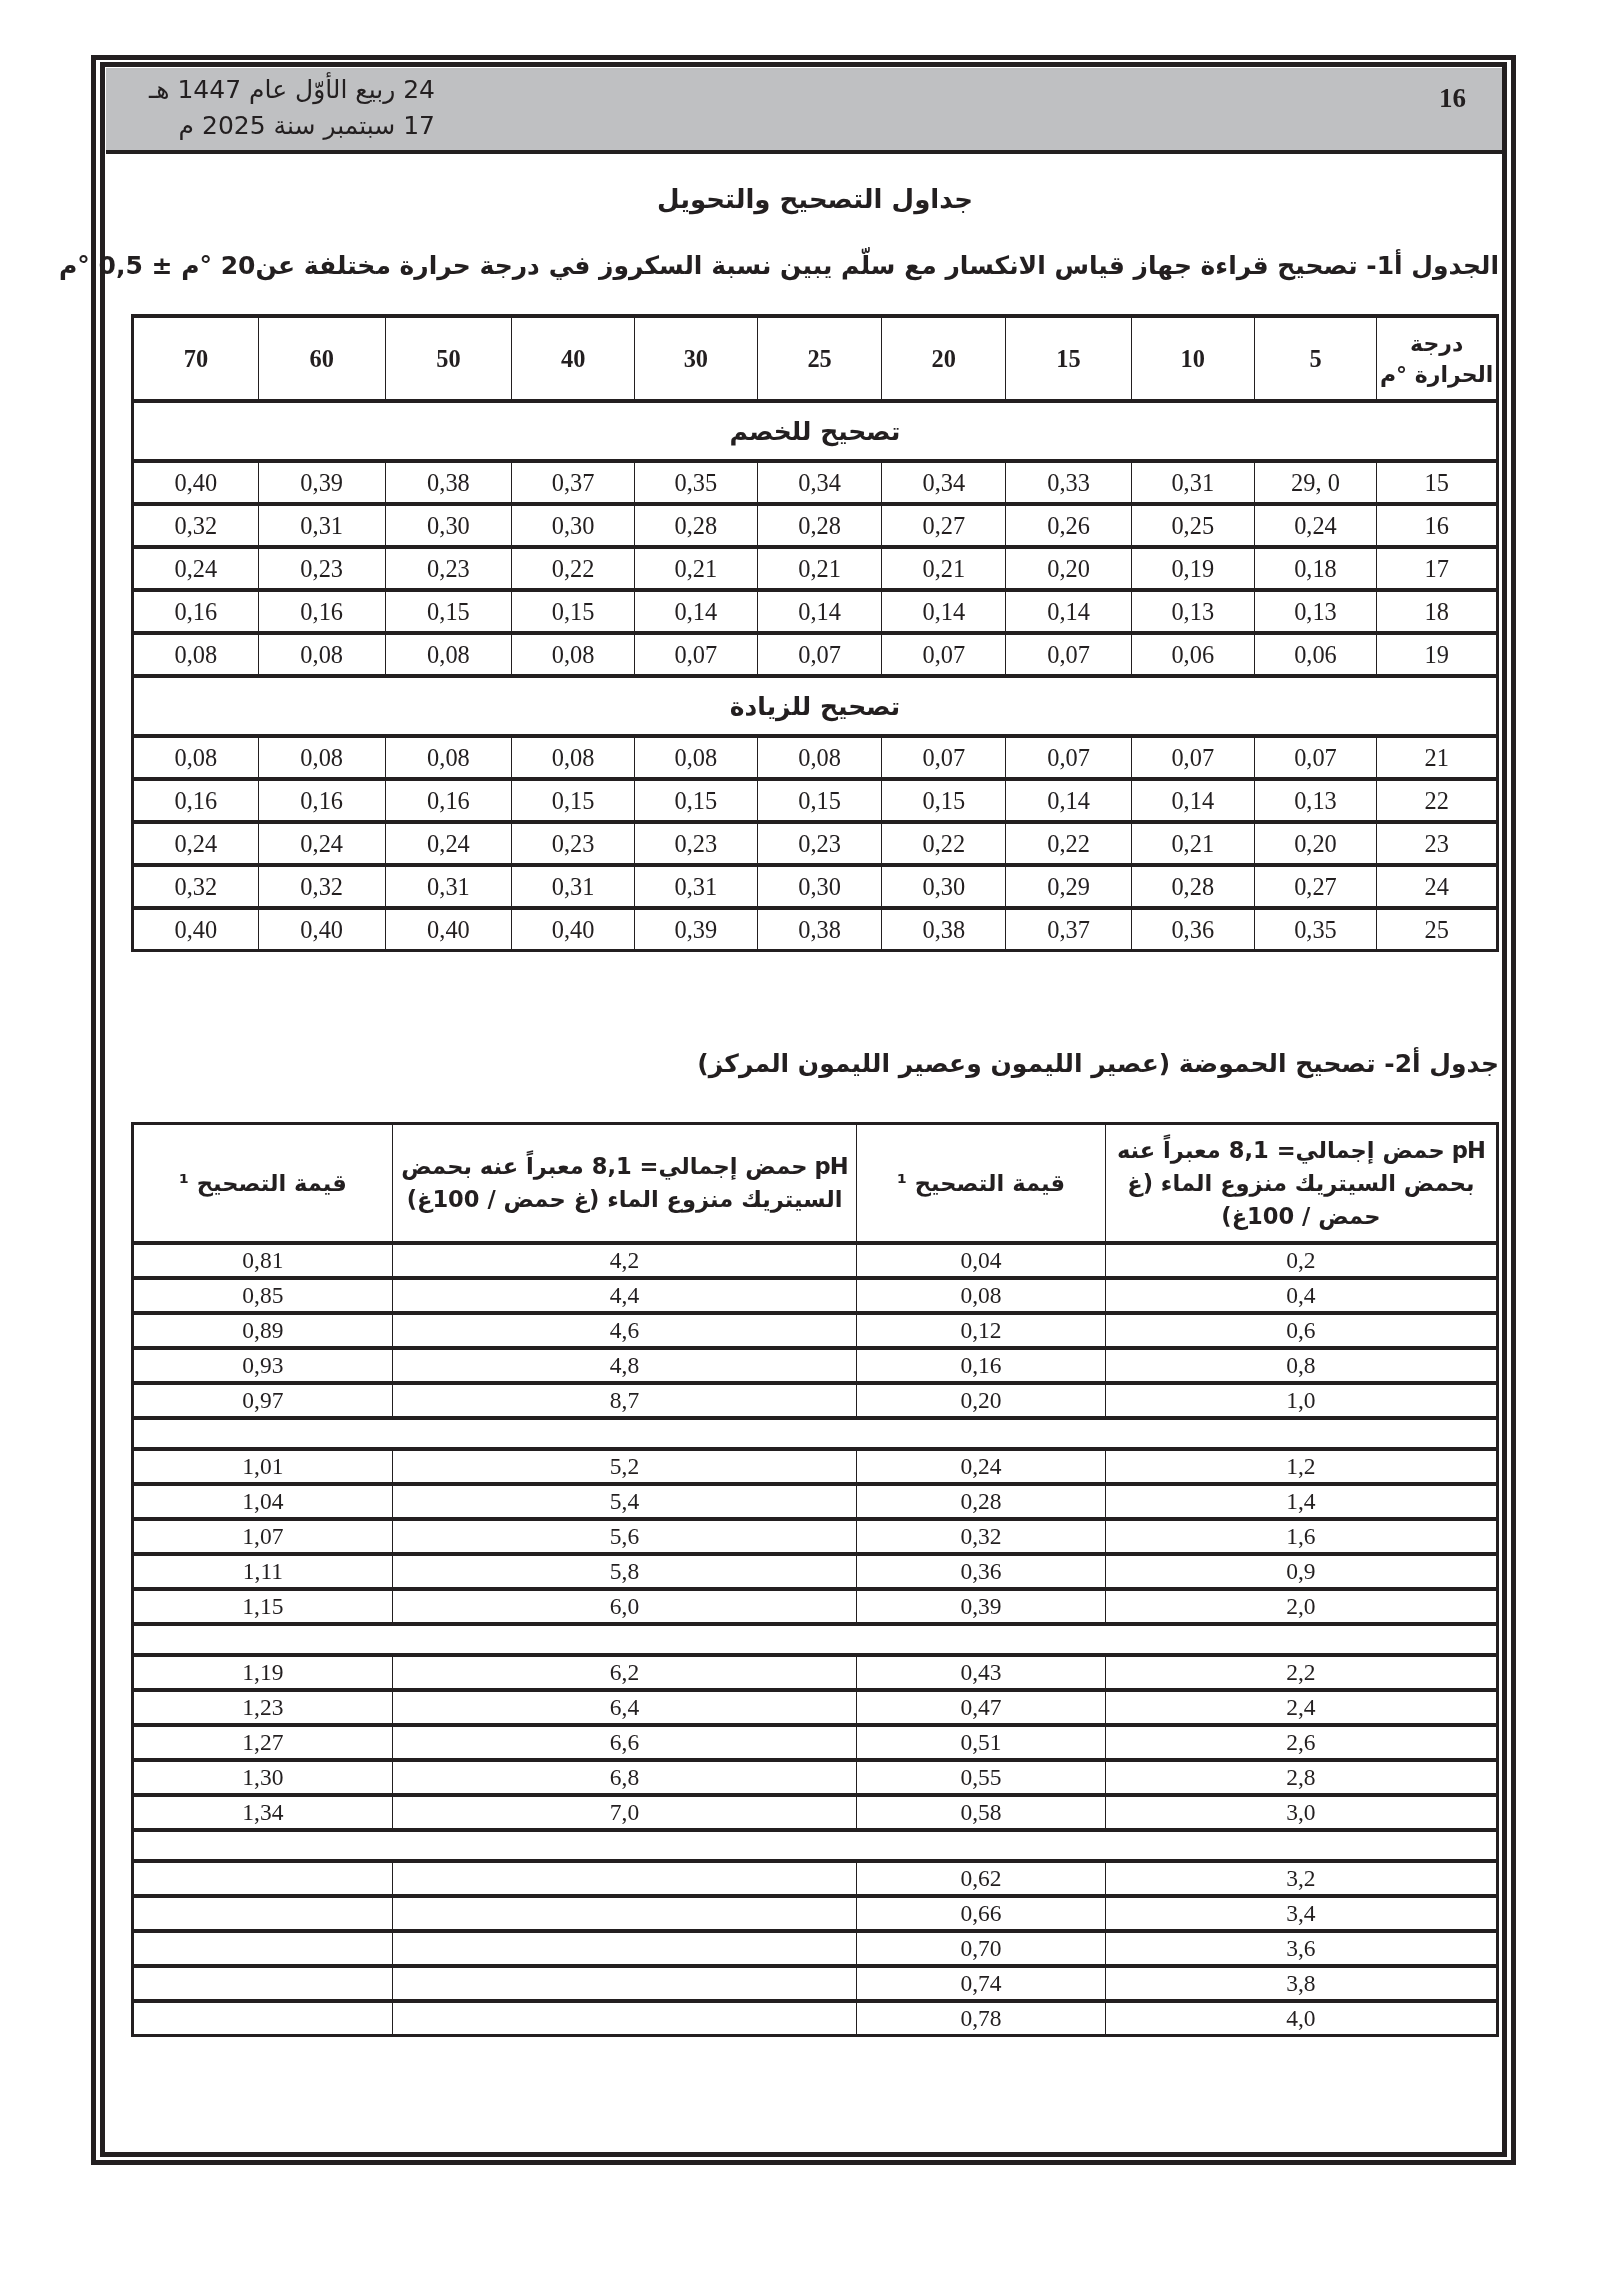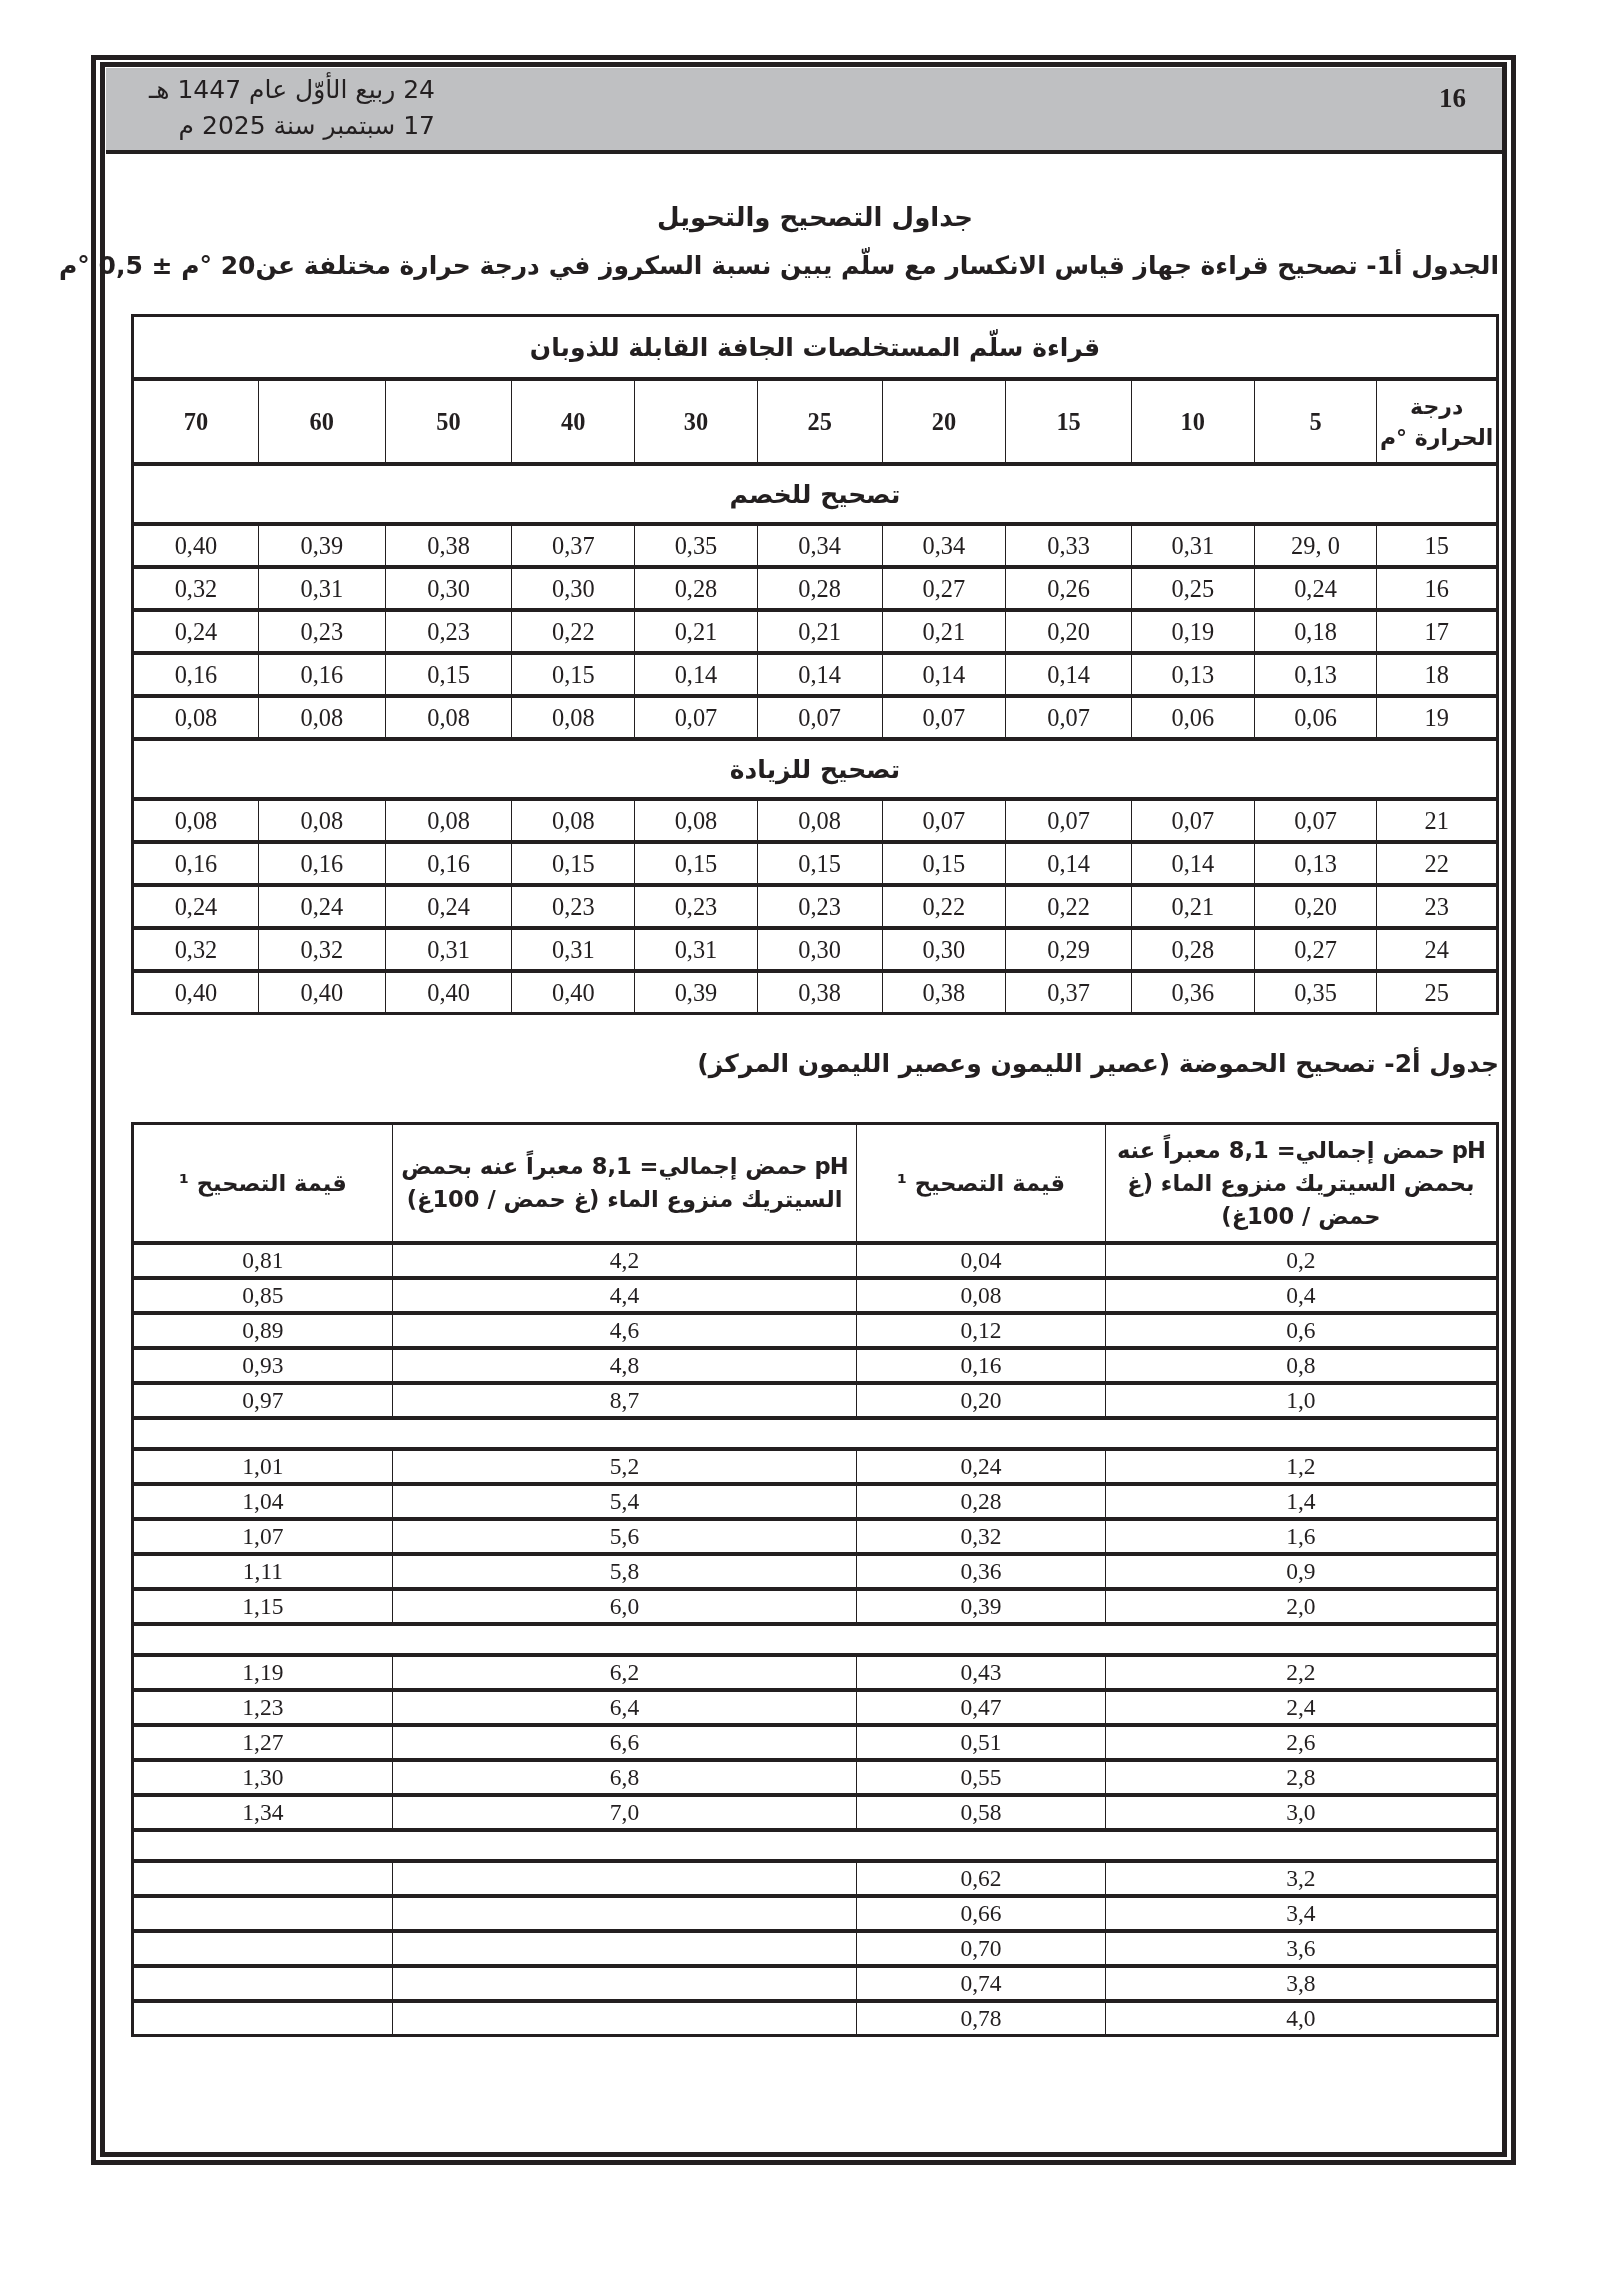--- a/index.html
+++ b/index.html
@@ -50,41 +50,38 @@
 <div class="frame-inner"></div>
 
 <div class="header-band">
   <div class="hdr-page">16</div>
   <div class="hdr-date">
     <div>24 ربيع الأوّل عام 1447 هـ</div>
     <div>17 سبتمبر سنة 2025 م</div>
   </div>
 </div>
 
-<div class="section-title" style="top:202px;">جداول التصحيح والتحويل</div>
+<div class="section-title" style="top:184px;">جداول التصحيح والتحويل</div>
 <div class="table-caption" style="top:251px;">الجدول أ1- تصحيح قراءة جهاز قياس الانكسار مع سلّم يبين نسبة السكروز في درجة حرارة مختلفة عن20 °م ± 0,5 °م</div>
 
 <table class="t1" id="t1">
   <colgroup>
     <col style="width:119px">
       <col style="width:121px">
       <col style="width:121px">
       <col style="width:124px">
       <col style="width:122px">
     <col style="width:123px">
       <col style="width:121px">
       <col style="width:121px">
       <col style="width:125px">
       <col style="width:125px">
       <col style="width:124px">
   </colgroup>
   <tbody id="t1body">
-      <tr class="band banner">
-        <td colspan="11">قراءة سلّم المستخلصات الجافة القابلة للذوبان</td>
-      </tr>
       <tr class="colhead thick-top">
         <td class="temp">درجة الحرارة °م</td>
         <td>5</td>
         <td>10</td>
         <td>15</td>
         <td>20</td>
         <td>25</td>
         <td>30</td>
         <td>40</td>
         <td>50</td>

